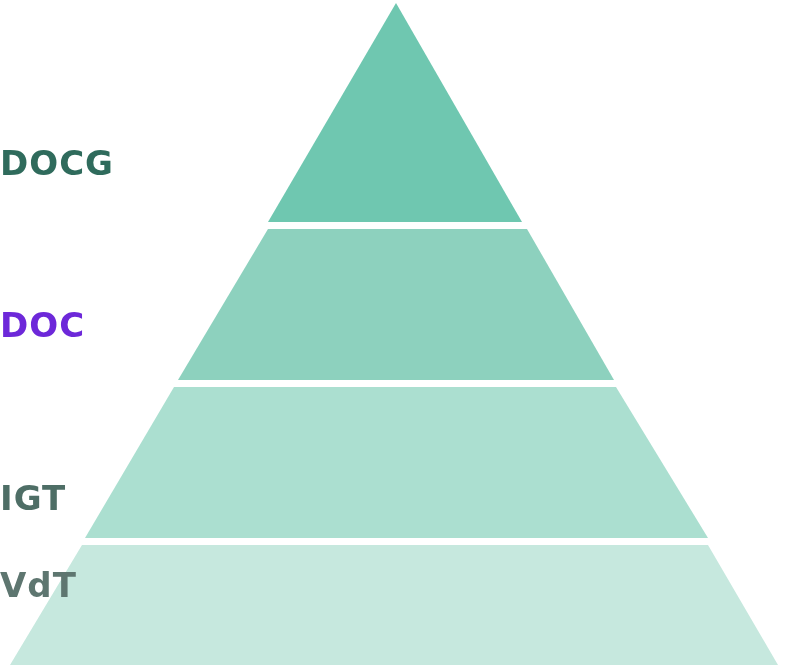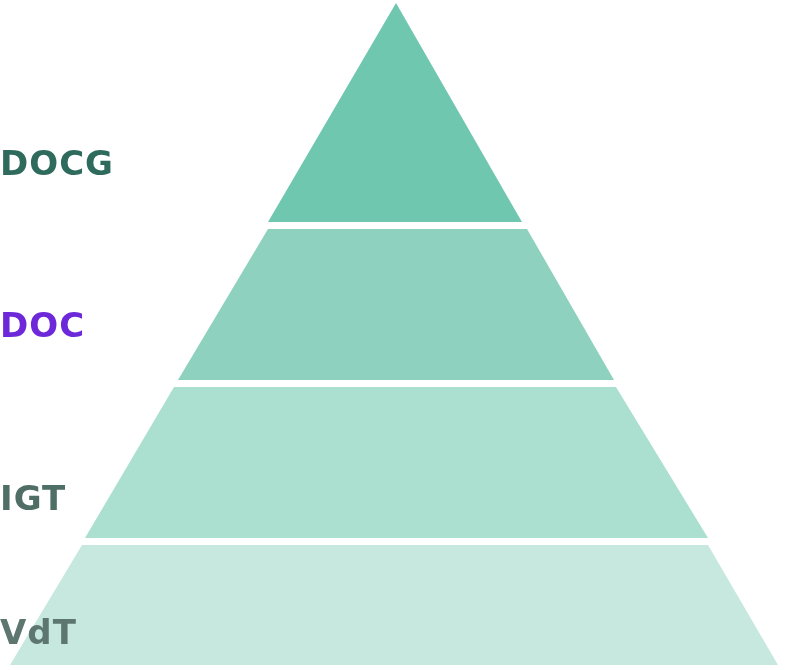--- a/index.html
+++ b/index.html
@@ -35,13 +35,13 @@
 <svg class="pyramid" width="785" height="670" viewBox="0 0 785 670" xmlns="http://www.w3.org/2000/svg">
   <polygon points="396,3 522,222 268,222" fill="#6fc7b0"></polygon>
   <polygon points="268,229 527,229 614,380 178,380" fill="#8dd1be"></polygon>
   <polygon points="174,387 616,387 708,538 85,538" fill="#abdfd0"></polygon>
   <polygon points="82,545 708,545 778,665 10,665" fill="#c6e8de"></polygon>
 </svg>
 
 <div class="tier-label" style="top: 163px; color: rgb(47, 107, 92); font-size: 34px;">DOCG</div>
 <div class="tier-label" style="top: 305px; color: #6d28d9; font-size: 34px; margin-top: 20px;">DOC</div>
 <div class="tier-label" style="top: 466px; color: rgb(78, 110, 102); font-size: 34px; margin-top: 32px;">IGT</div>
-<div class="tier-label" style="top: 632px; color: rgb(94, 118, 112); font-size: 34px;">VdT</div>
+<div class="tier-label" style="top: 585px; color: rgb(94, 118, 112); font-size: 34px;">VdT</div>
 
 </body></html>

